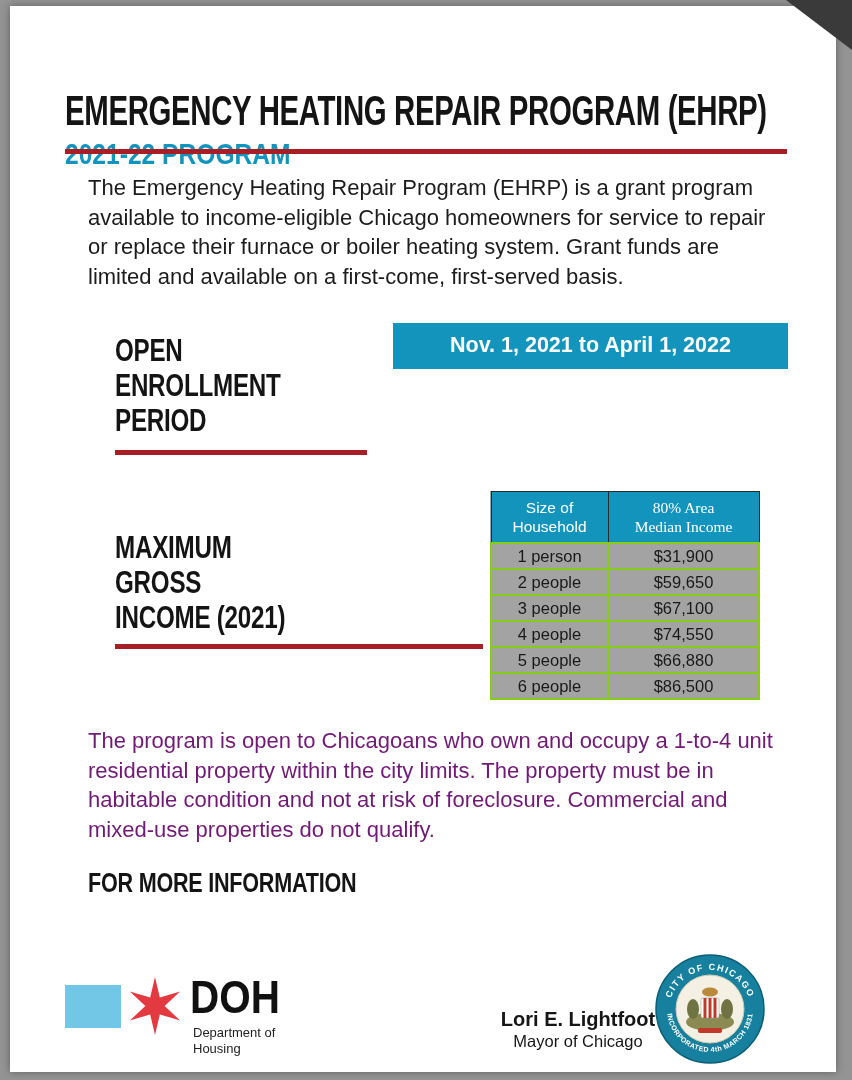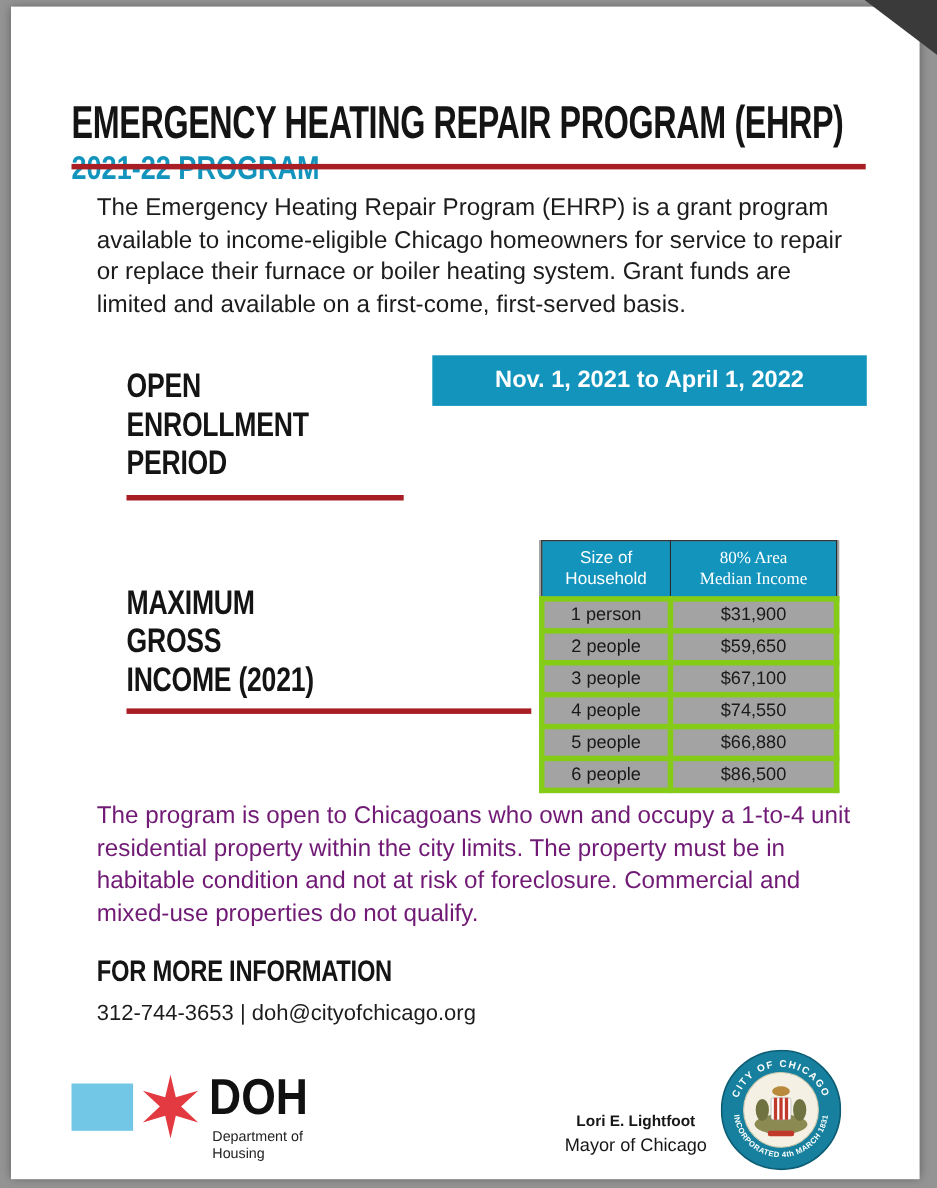--- a/index.html
+++ b/index.html
@@ -55,39 +55,39 @@
   .income-table { position:absolute; left:480px; top:485px; border-collapse:collapse; background:#a3a3a3; }
   .income-table th {
     background:var(--color-teal,#1294bd); color:#fff; font-weight:400;
     font-size:15.5px; line-height:19px; white-space:pre-line;
     padding:6px 3px; border:1px solid #2b2b2b; text-align:center;
   }
   .income-table th:first-child { width:110px; }
   .income-table th:last-child  { width:144px;font-family:Liberation Serif, serif; }
   .income-table td {
     font-size:16.5px; color:#191919; text-align:center;
-    padding:2.5px 6px; border:5px solid #84cc16;
+    padding:2.5px 6px; border:2px solid #84cc16;
   }
   .eligibility {
     position:absolute; left:78px; top:720px; width:708px; margin:0;
     font-size:22px; line-height:29.5px; color:#701a75;
   }
   .contact { position:absolute; left:78px; top:904px; font-size:20px; color:#1c1c1c; }
   .flag-square { position:absolute; left:55px; top:979px; width:56px; height:43px; background:var(--color-flagblue,#72c7e7); }
   .flag-star { position:absolute; left:116px; top:971px; width:58px; height:58px; }
   .doh-name {
     position:absolute; left:180px; top:968px; font-size:46px; font-weight:700;
     color:#111; line-height:1; transform:scaleX(.88); transform-origin:0 0;
   }
   .doh-dept {
     position:absolute; left:183px; top:1019px; font-size:13px; line-height:16px;
     color:#222; white-space:pre-line;
   }
   .mayor { position:absolute; left:468px; top:1003px; width:200px; text-align:center; color:#161616; }
-  .mayor-name { font-size:14px; font-weight:700; line-height:21px;text-align:center; }
+  .mayor-name { font-size:20px; font-weight:700; line-height:21px;text-align:center; }
   .mayor-title { font-size:16.5px; margin-top:2px; }
   .seal { position:absolute; left:645px; top:948px; width:110px; height:110px; }
 </style>
 </head>
 <body>
 
 <div class="corner-dark"></div>
 
 <div class="page">
 
@@ -144,21 +144,20 @@
       <tr>
         <td>6 people</td>
         <td>$86,500</td>
       </tr>
     </tbody>
   </table>
 
   <p class="eligibility">The program is open to Chicagoans who own and occupy a 1-to-4 unit residential property within the city limits. The property must be in habitable condition and not at risk of foreclosure. Commercial and mixed-use properties do not qualify.</p>
 
   <div class="heading info-heading">FOR MORE INFORMATION</div>
-  <div class="contact">312-744-3653 | doh@cityofchicago.org</div>
 
   <div class="flag-square"></div>
   <svg class="flag-star" viewBox="0 0 60 60">
     <polygon points="30,0 35,21.3 55.98,15 40,30 55.98,45 35,38.7 30,60 25,38.7 4.02,45 20,30 4.02,15 25,21.3" style="fill:var(--color-starred,#e23a40)"></polygon>
   </svg>
   <div class="doh-name">DOH</div>
   <div class="doh-dept">Department of
 Housing</div>
 
   <div class="mayor">

